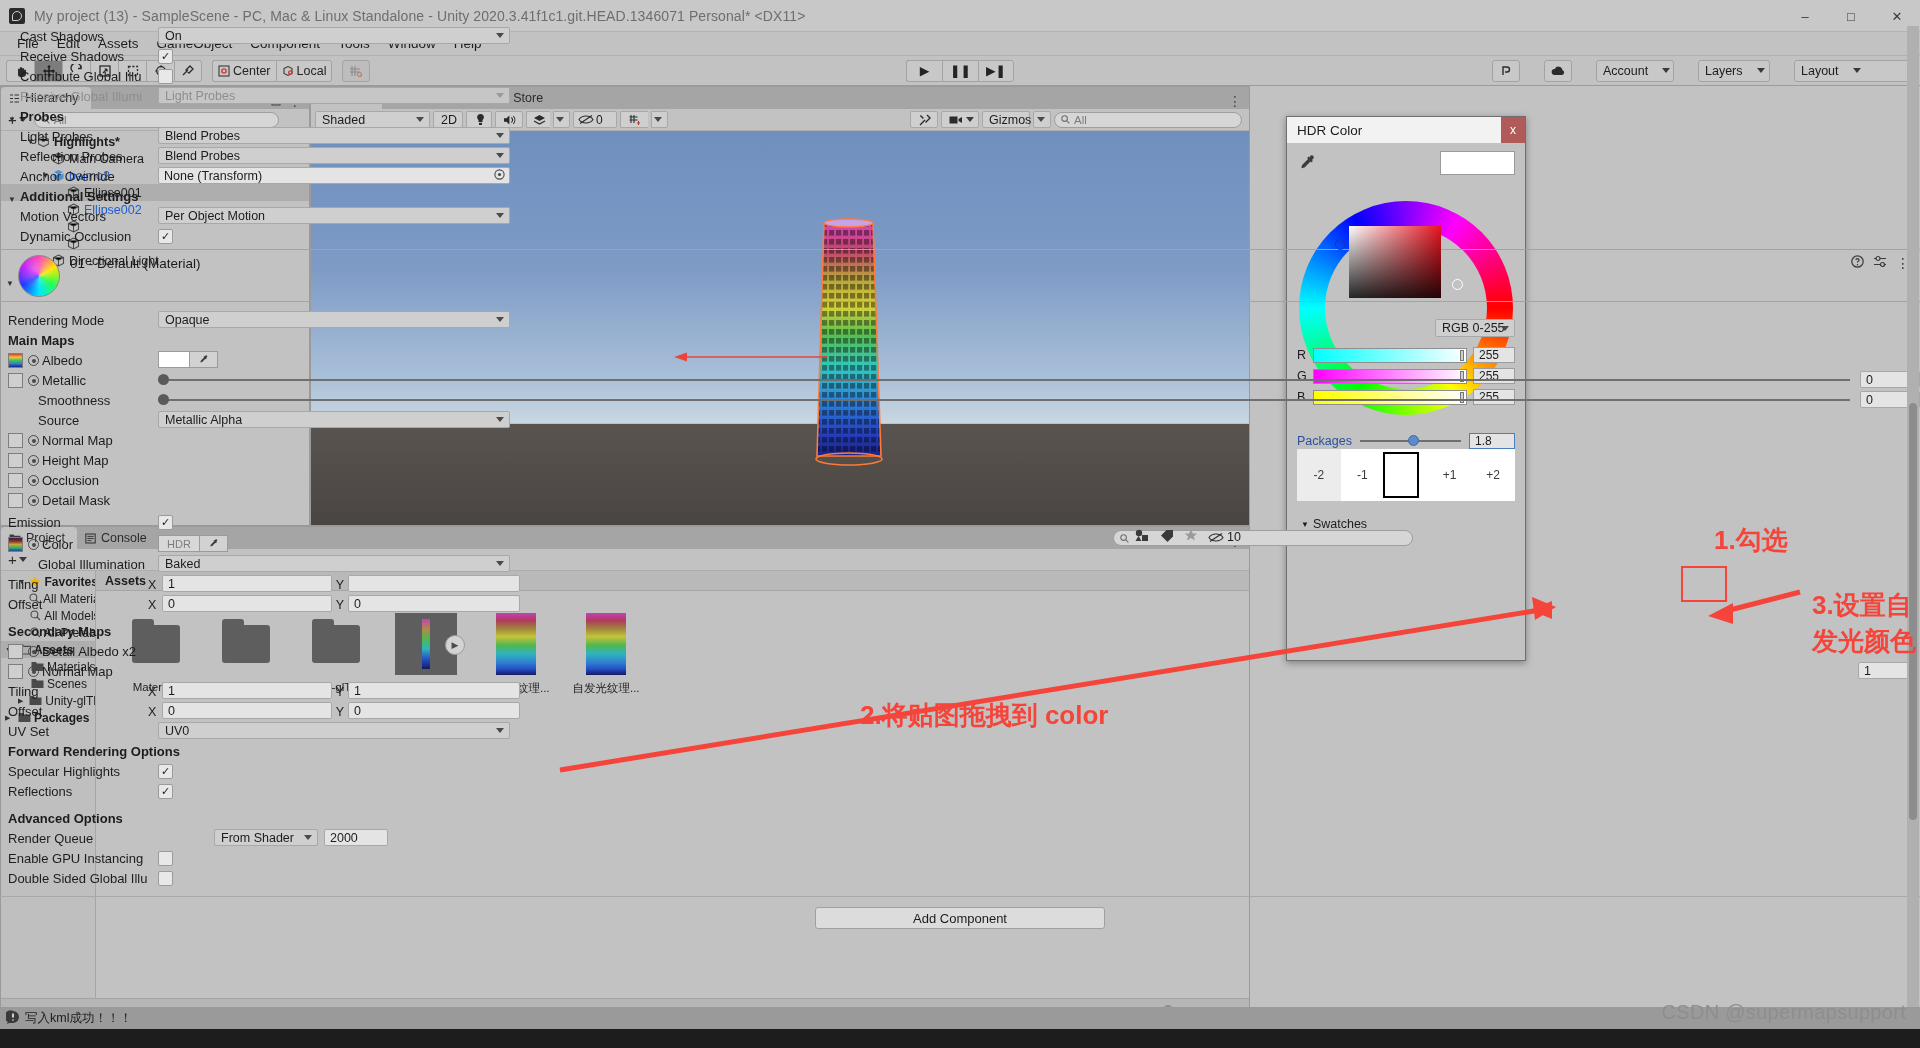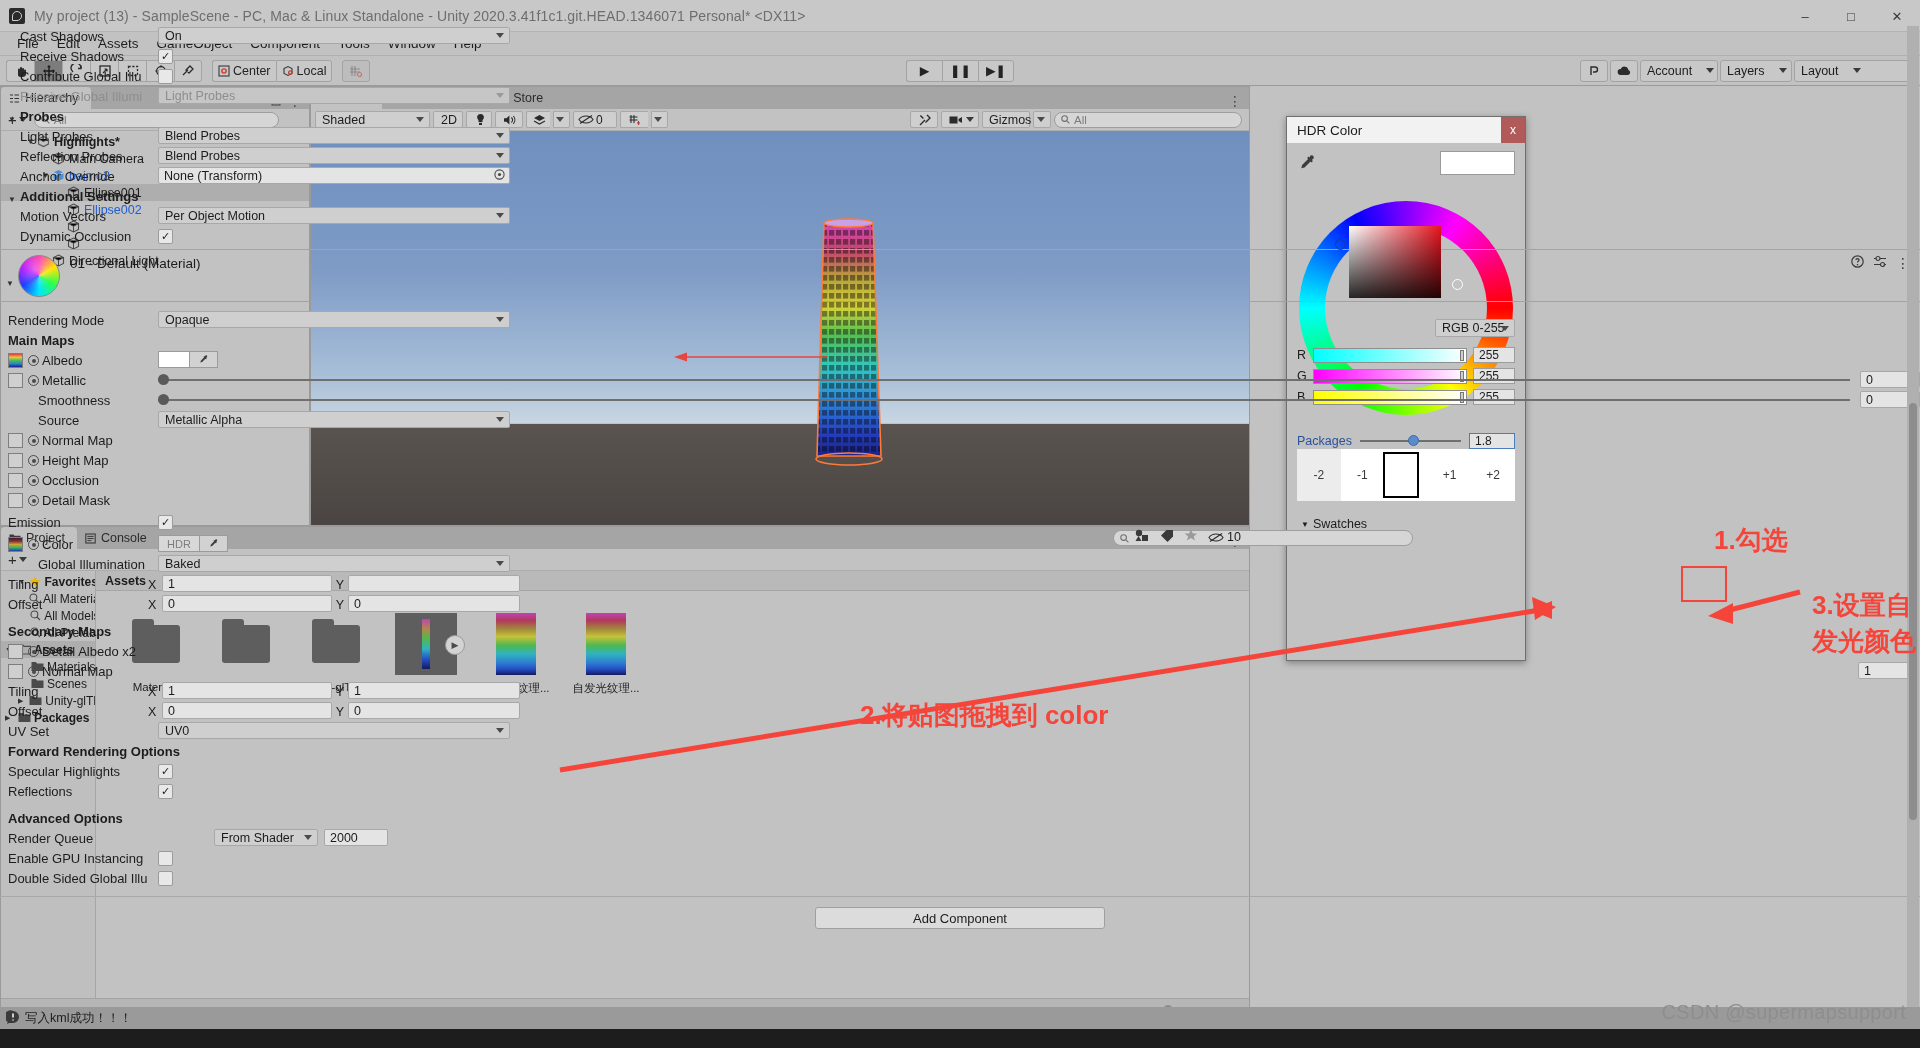--- a/index.html
+++ b/index.html
@@ -48,21 +48,21 @@
   .tbtn:last-child { border-right-width:1px; }
   .tbtn.first { border-radius:3px 0 0 3px; }
   .tbtn.last { border-radius:0 3px 3px 0; }
   .tbtn.single { border-right-width:1px; border-radius:3px; }
   .tbtn.active { background:#7c7c7c; }
   .tbtn.dim { color:#8a8a8a; background:#bdbdbd; }
   .tbtn svg { display:block; }
   .pivot-lbl { font-size:12.5px; margin-left:3px; }
   .play-group { position:absolute; left:50%; transform:translateX(-50%); display:flex; }
   .play-group .tbtn { min-width:36px; height:22px; }
-  .right-group { margin-left:auto; display:flex; align-items:center; gap:2px; }
+  .right-group { margin-left:auto; display:flex; align-items:center; gap:24px; }
   .dropbtn {
     height:22px; background:#c8c8c8; border:1px solid #a3a3a3; border-radius:3px;
     display:flex; align-items:center; padding:0 6px; font-size:12.5px; gap:14px;
   }
   .dropbtn .cap { white-space:nowrap; }
   .caret { width:0;height:0;border-left:4px solid transparent;border-right:4px solid transparent;
            border-top:5px solid #3a3a3a; }
 
   
   .panel { position:absolute; background:#c2c2c2; border:1px solid #9a9a9a; }

